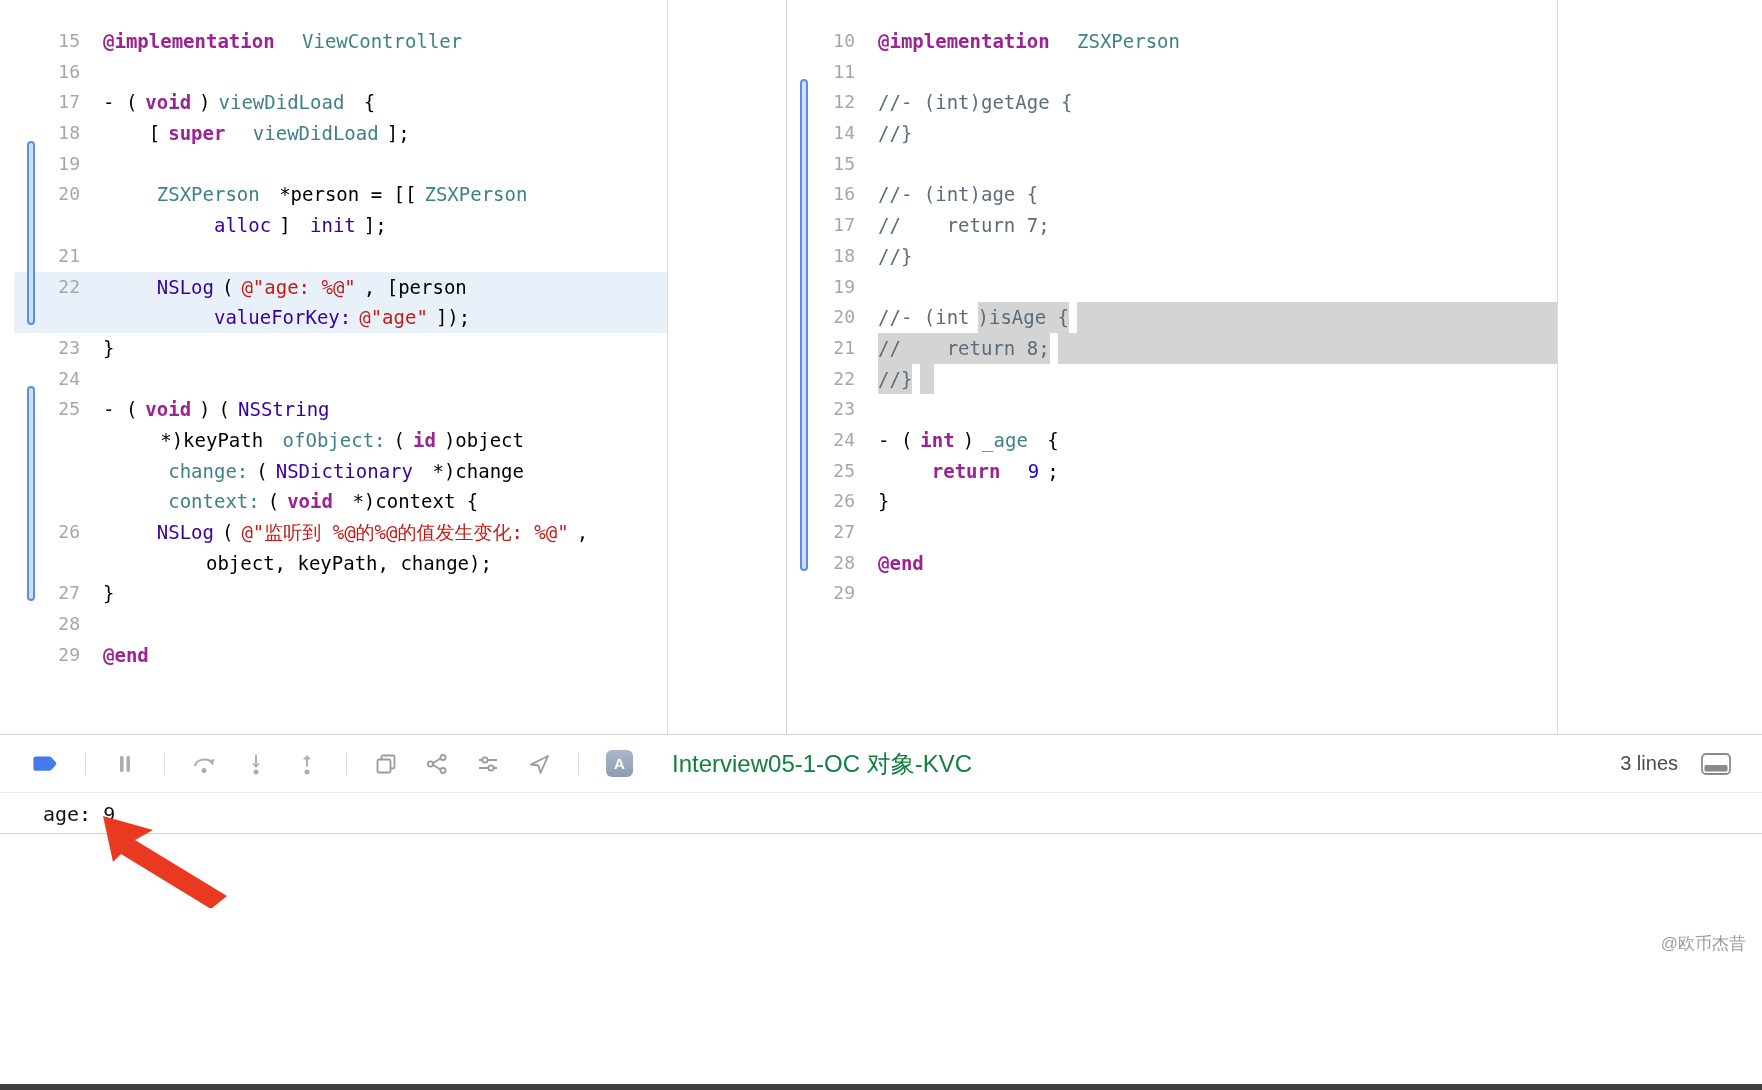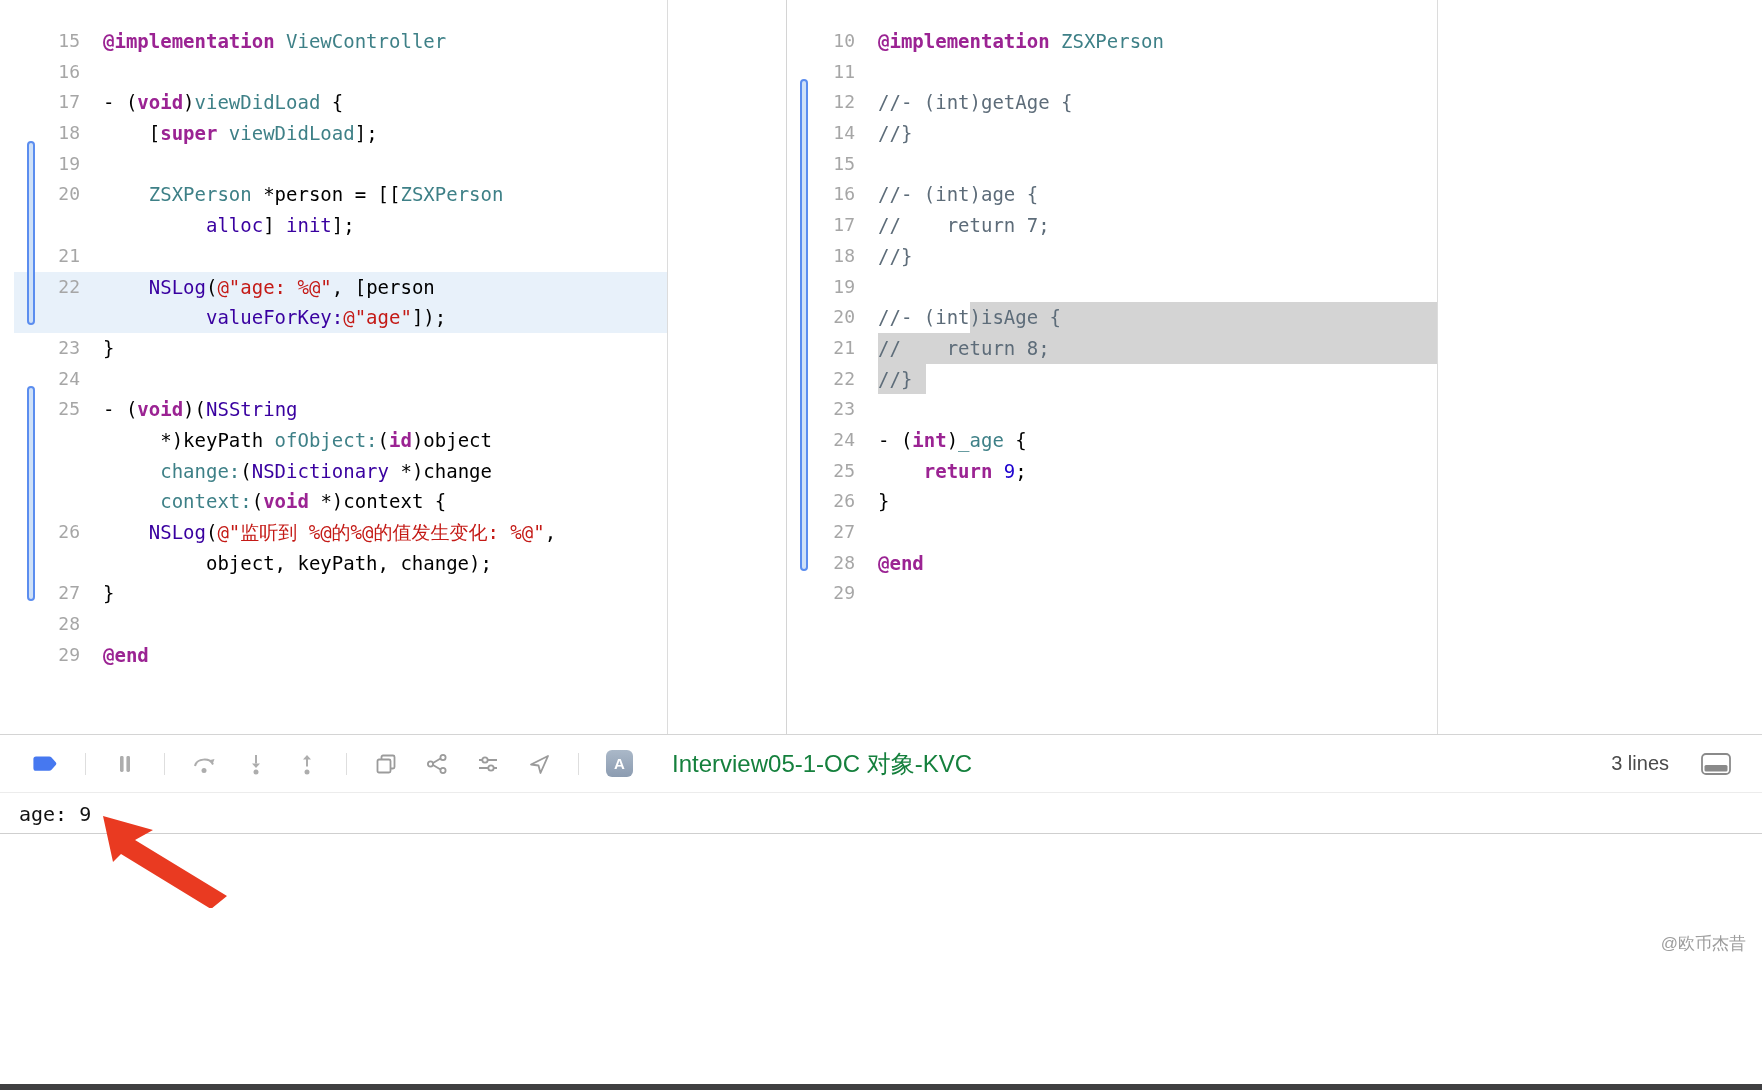--- a/index.html
+++ b/index.html
@@ -2,62 +2,62 @@
 <html style="--c-accent: #4678F0; --c-sel: #D4D4D4; --c-curline: #E8F1FA; --c-arrow: #E93A21; --c-kw: #9B2393; --c-type: #3E8087; --c-fw: #3900A0; --c-str: #C41A16; --c-num: #1C00CF; --c-cmt: #5D6C79; --c-gutter: #A6A6A6;"><head>
 <meta charset="utf-8">
 <style>
   * { box-sizing: border-box; margin: 0; padding: 0; }
   body { background: #ffffff; font-family: "Liberation Sans", sans-serif; }
   .screen { position: relative; width: 1762px; height: 1090px; background: #fff; overflow: hidden; }
 
   
   .editor { position: absolute; top: 0; height: 734px; background: #fff; }
   #pane-left  { left: 14px;  width: 654px; border-right: 1px solid #DCDCDC; }
-  #pane-right { left: 786px; width: 652px; border-left: 1px solid #D4D4D4; border-right: 1px solid #DCDCDC; }
+  #pane-right { left: 786px; width: 772px; border-left: 1px solid #D4D4D4; border-right: 1px solid #DCDCDC; }
   .rows { padding-top: 26px; }
   .code-row { display: flex; height: 30.7px; line-height: 30.7px;
               font-family: "DejaVu Sans Mono", "Liberation Mono", monospace; font-size: 19px; color: #000; }
   .code-row.hl { background: var(--c-curline); }
   .ln { flex: 0 0 66px; text-align: right; color: var(--c-gutter); font-size: 18px; }
   #pane-right .ln { flex-basis: 68px; }
-  .code { flex: 1; display: flex; padding-left: 23px; min-width: 0; }
+  .code { flex: 1; display: flex; padding-left: 23px; min-width: 0; gap: 8px; }
   .code span { white-space: pre; }
   .tok-pln  { color: #000; }
   .tok-kw   { color: var(--c-kw); font-weight: bold; }
   .tok-type { color: var(--c-type); }
   .tok-fw   { color: var(--c-fw); }
   .tok-str  { color: var(--c-str); }
   .tok-num  { color: var(--c-num); }
   .tok-cmt  { color: var(--c-cmt); }
   .sel  { background: var(--c-sel); }
   .fill { flex: 1; background: var(--c-sel); }
   .tail { width: 14px; display: inline-block; background: var(--c-sel); }
   .change-bar { position: absolute; left: 13px; width: 8px; border-radius: 5px;
                 background: #CFE1F8; border: 2px solid #5B8DEF; }
 
   
   .debug-bar { position: absolute; left: 0; top: 734px; width: 1762px; height: 59px;
                border-top: 1px solid #D4D4D4; border-bottom: 1px solid #ECECEC;
                display: flex; align-items: center; justify-content: space-between;
                padding: 0 30px; background: #fff; }
   .bar-left  { display: flex; align-items: center; gap: 27px; }
-  .bar-right { display: flex; align-items: center; gap: 31px; }
+  .bar-right { display: flex; align-items: center; gap: 22px; }
   .sep { width: 1px; height: 22px; background: #DEDEDE; }
   .tbtn { background: none; border: none; padding: 0; display: flex; align-items: center; cursor: pointer; }
   .scheme { color: #15803d; font-size: 24px; margin-left: 12px; }
   .lines  { color: #4A4A4A; font-size: 20px; }
   .appicon { width: 27px; height: 27px; border-radius: 6px;
              background: linear-gradient(#AAB8C8, #8C9CB1); color: #fff;
              display: flex; align-items: center; justify-content: center;
              font-size: 15px; font-weight: bold; }
 
   
   .console-row { position: absolute; left: 0; top: 794px; width: 1762px; height: 40px;
                  border-bottom: 1px solid #CFCFCF; display: flex; align-items: center;
-                 padding-left: 19px; font-family: "DejaVu Sans Mono", "Liberation Mono", monospace;
+                 padding-left: 43px; font-family: "DejaVu Sans Mono", "Liberation Mono", monospace;
                  font-size: 20px; color: #111; background: #fff; }
 
   .arrow-annotation { position: absolute; left: 95px; top: 808px; width: 140px; height: 100px; }
   .watermark { position: absolute; right: 16px; top: 932px; color: #9D9D9D; font-size: 17px; }
   .bottom-strip { position: absolute; left: 0; bottom: 0; width: 100%; height: 6px; background: #3F3F41; }
 </style>
 </head>
 <body>
 
 <div class="screen">

